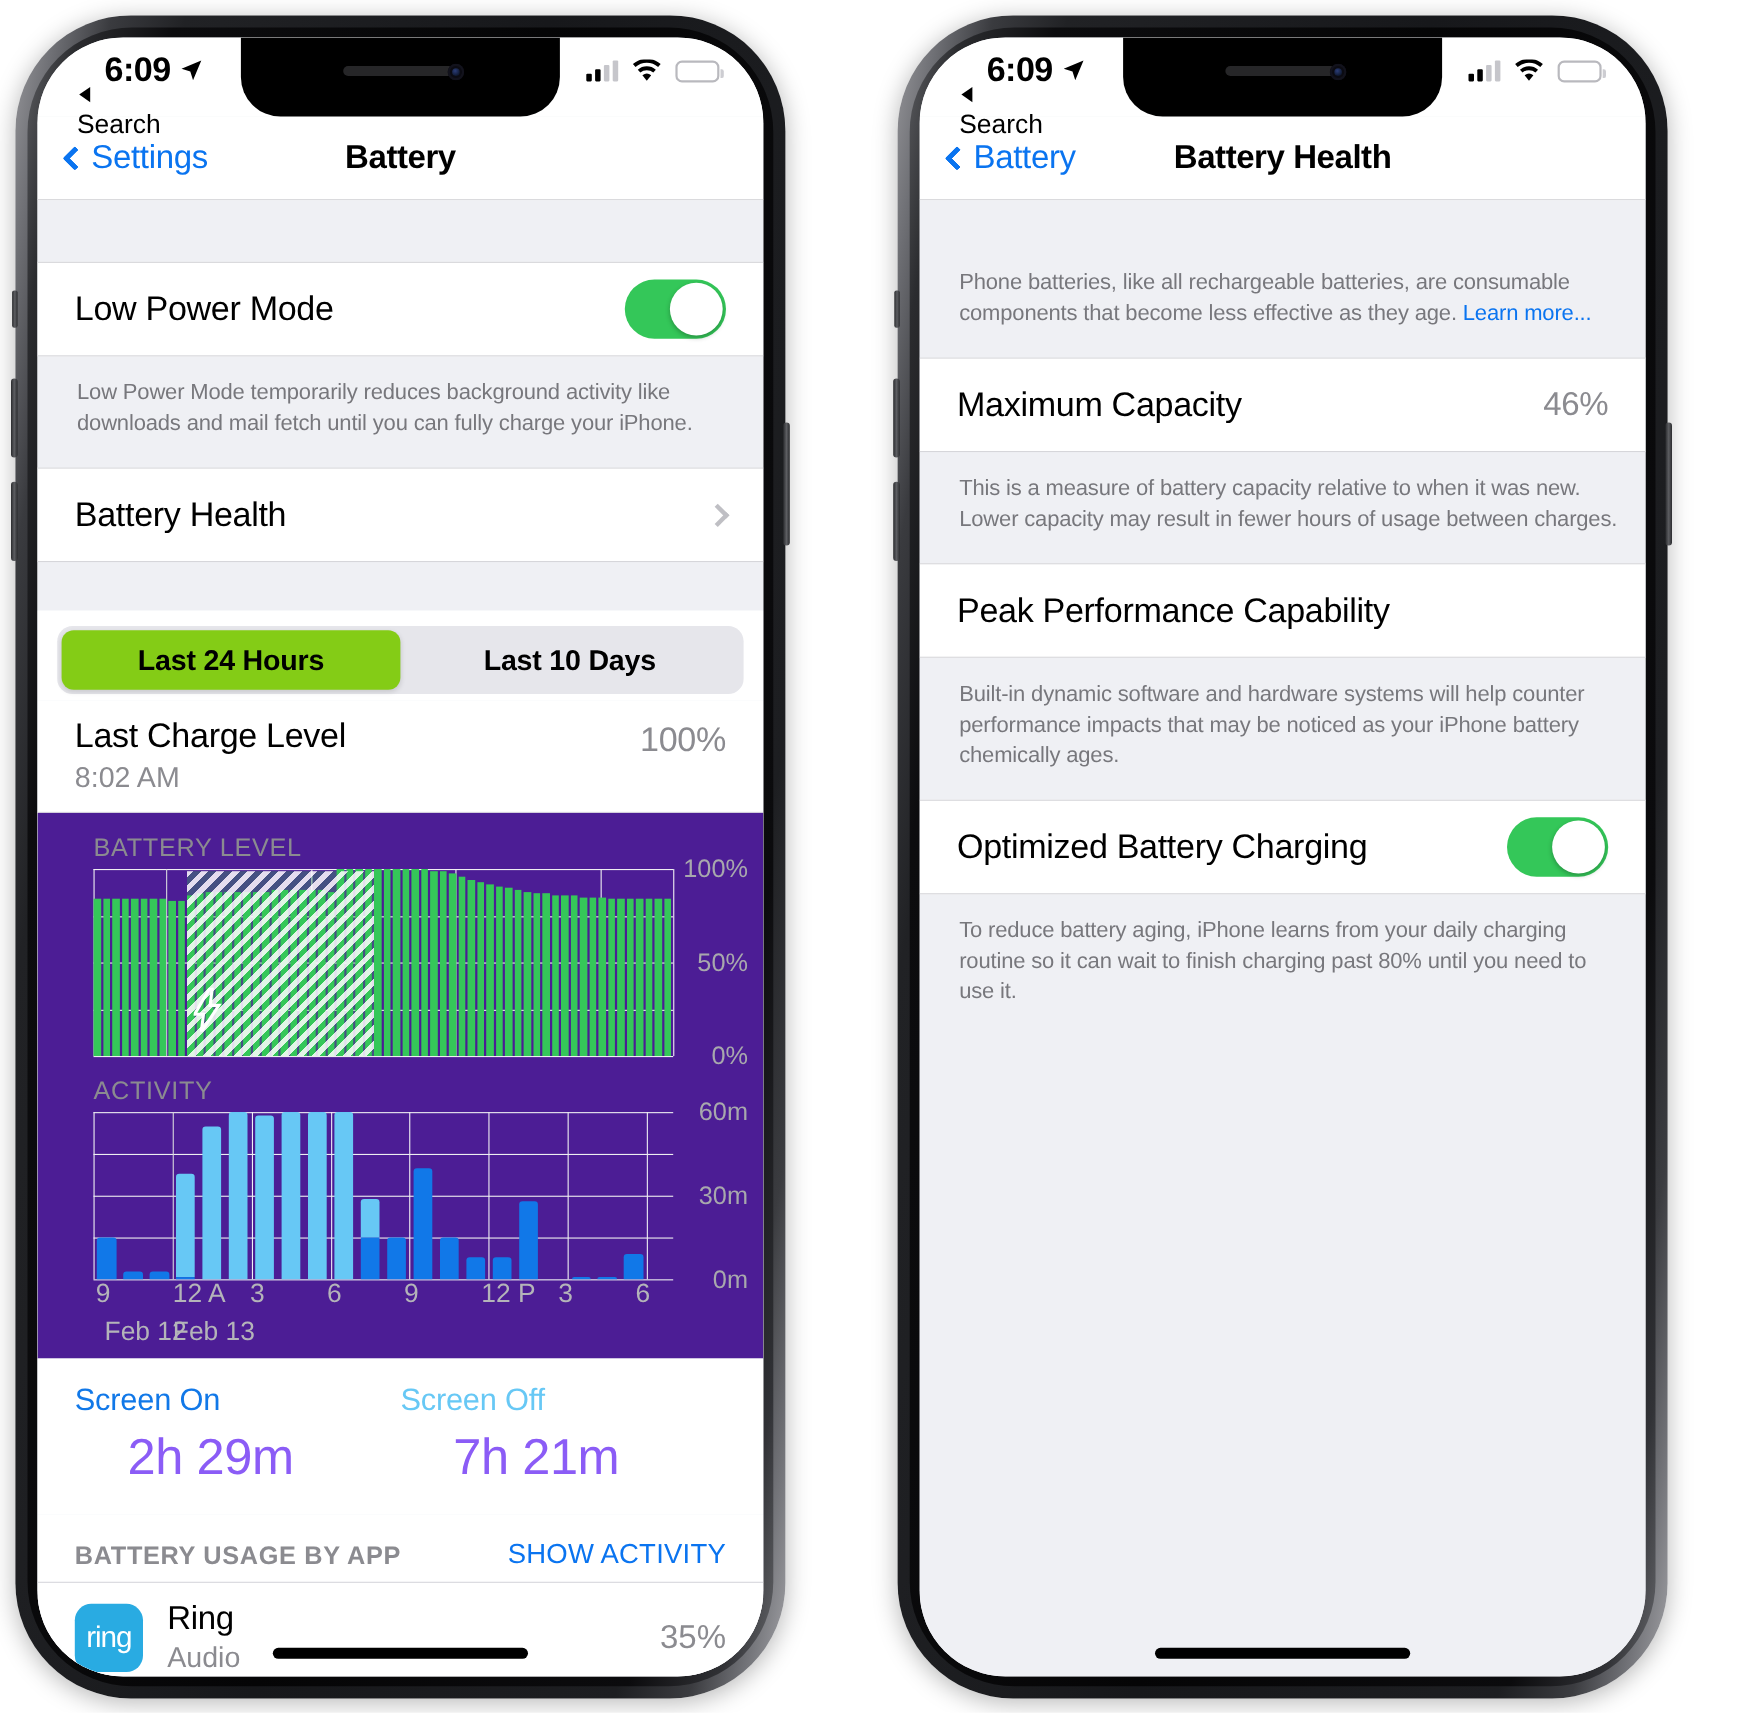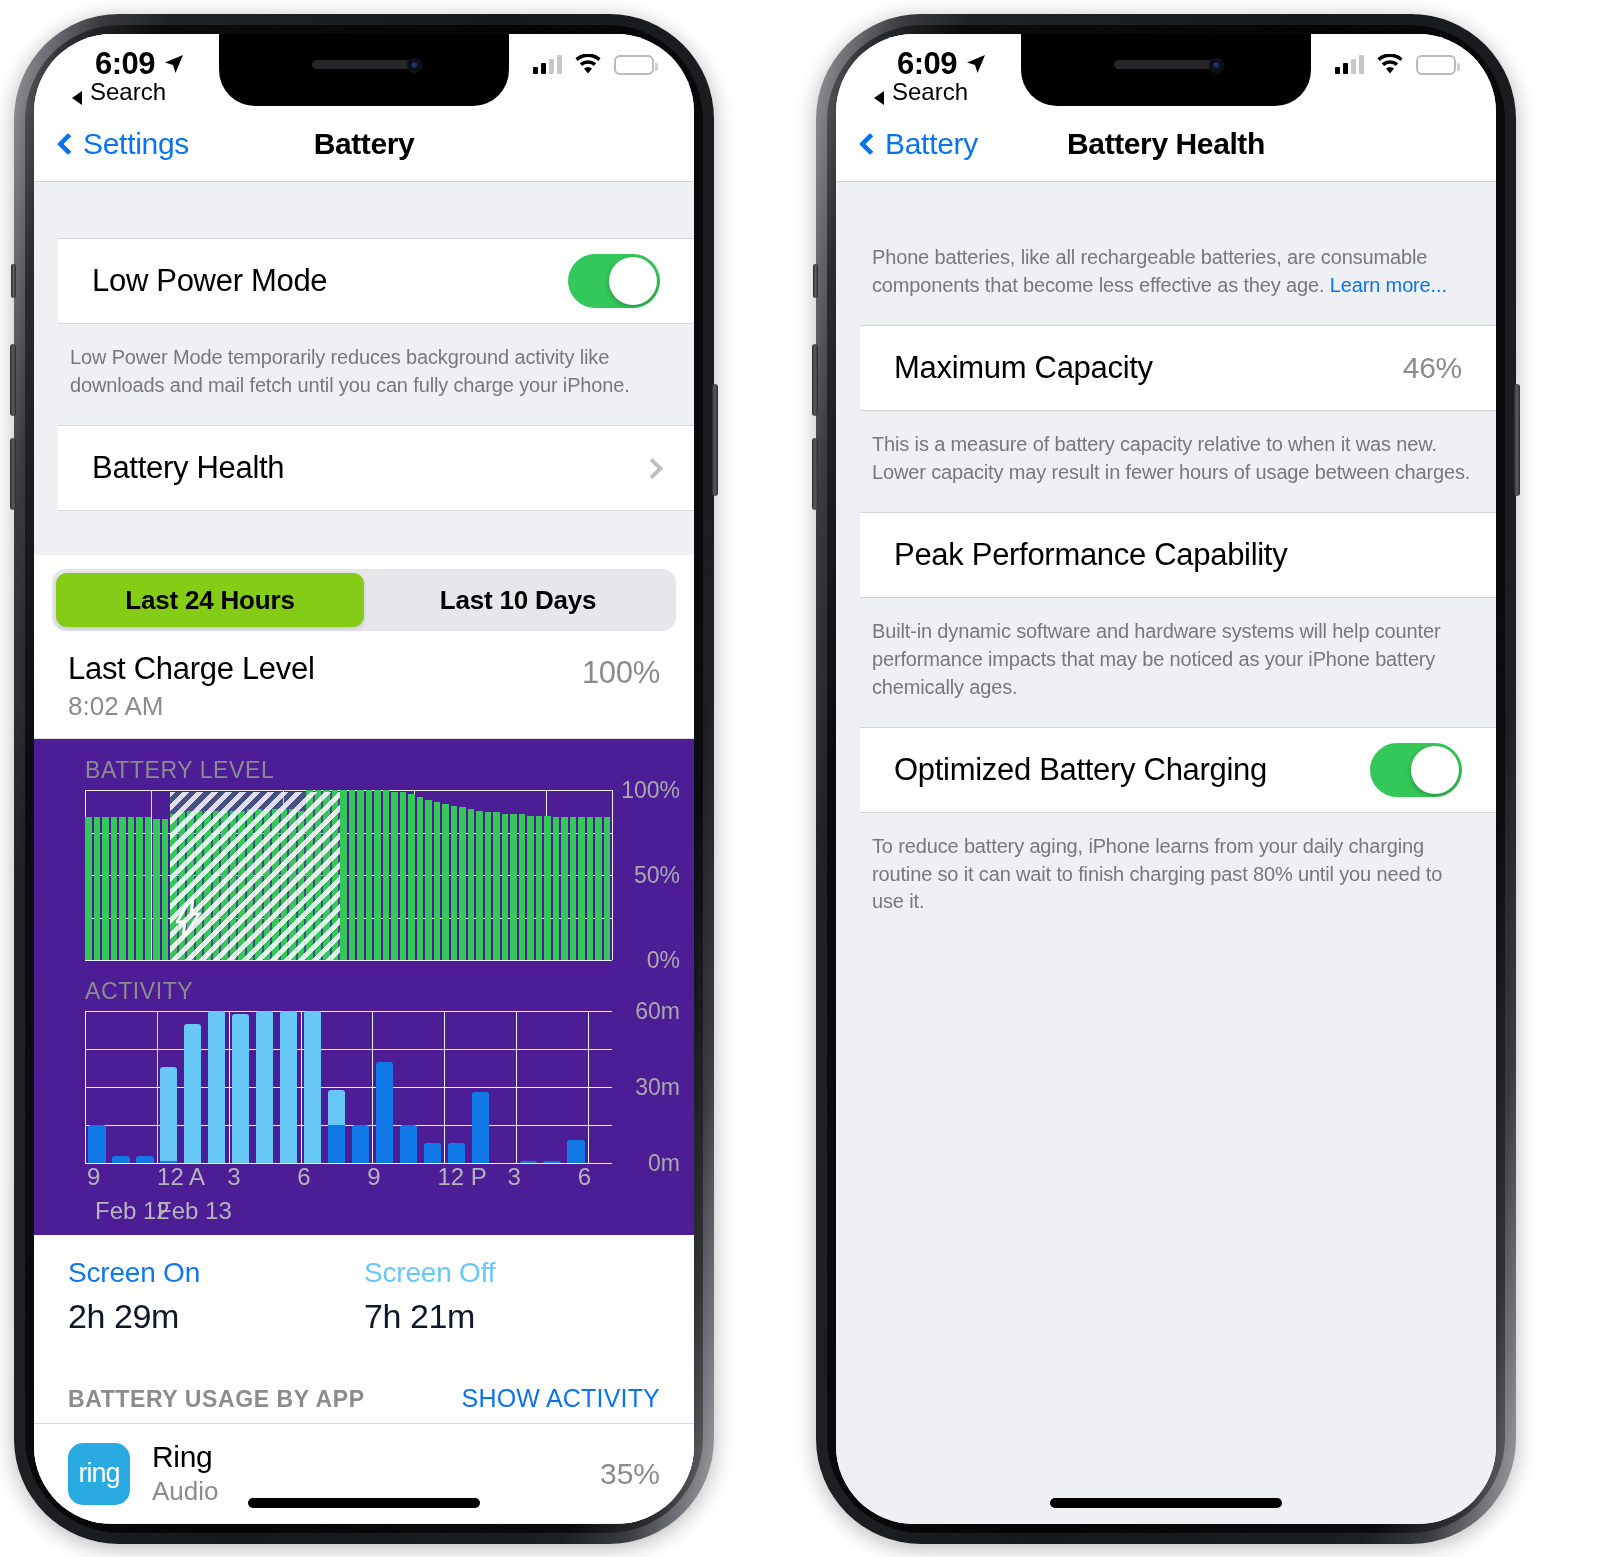--- a/index.html
+++ b/index.html
@@ -93,21 +93,21 @@
     border:2px solid #b9b9be; border-radius:6px; padding:2px;
   }
   .batt .fill { height:100%; width:72%; border-radius:3px; background:#fcc10a; }
   .batt::after{
     content:""; position:absolute; right:-6px; top:6px;
     width:3px; height:8px; border-radius:0 2px 2px 0; background:#cdcdd2;
   }
   .sb-search {
     position:absolute; left:36px; top:44px;
     font-size:24px; color:#000; font-weight:500;
-    display:flex; align-items:flex-end; gap:6px;
+    display:flex; align-items:flex-start; gap:6px;flex-direction:column;
   }
 
   
   .navbar {
     position: relative; height: 76px; background:#fff;
     display:flex; align-items:center; justify-content:center;
     border-bottom: 1px solid #d6d6da;
   }
   .nav-back {
     position:absolute; left:26px; top:50%; transform:translateY(-50%);
@@ -120,21 +120,21 @@
 
   
   .content { position:absolute; top:148px; left:0; right:0; bottom:0; background:#eff0f4; overflow:hidden; }
 
   .gap { height: 56px; }
   .gap-sm { height: 44px; }
 
   .cell {
     background:#fff; padding: 0 34px;
     min-height: 86px; display:flex; align-items:center; justify-content:space-between;
-    border-top:1px solid #d6d6da; border-bottom:1px solid #d6d6da;margin-left:24px;
+    border-top:1px solid #d6d6da; border-bottom:1px solid #d6d6da;
   }
   .cell-title { font-size:31px; color:#000; letter-spacing:-.3px; }
   .cell-value { font-size:30px; color:#8b8b90; letter-spacing:-.3px; }
   .footnote {
     padding: 20px 20px 26px 36px;
     font-size:20px; line-height:1.38; color:#77777c; letter-spacing:-.15px;
   }
   .footnote a { color:#0a74f0; text-decoration:none; }
 
   
@@ -211,21 +211,21 @@
   .xlabels span { position:absolute; top:0; font-size:24px; color:#b4b4b9; }
   .daylabels { position:relative; height:38px; margin-left:34px; }
   .daylabels span { position:absolute; top:0; font-size:24px; color:#b4b4b9; }
 
   
   .sonoff { background:#fff; display:flex; padding: 22px 34px 26px 34px; }
   .sonoff > div { width:50%; }
   .so-label { font-size:28px; letter-spacing:-.2px; }
   .so-on  { color:#1178e8; }
   .so-off { color:#67c8f5; }
-  .so-val { font-size:34px; color:#0f172a; margin-top:8px; letter-spacing:-.4px; }
+  .so-val { font-size:46px; color:#8b5cf6; margin-top:8px; letter-spacing:-.4px;margin-left:48px; }
 
   .usage-head {
     background:#fff; display:flex; align-items:flex-end; justify-content:space-between;
     padding: 22px 34px 10px 34px;
   }
   .usage-head .lbl { font-size:23px; color:#8b8b90; letter-spacing:.6px;font-weight:bold; }
   .usage-head .act { font-size:25px; color:#0a74f0; letter-spacing:.2px; }
 
   .app-row {
     background:#fff; border-top:1px solid #d9d9de;

